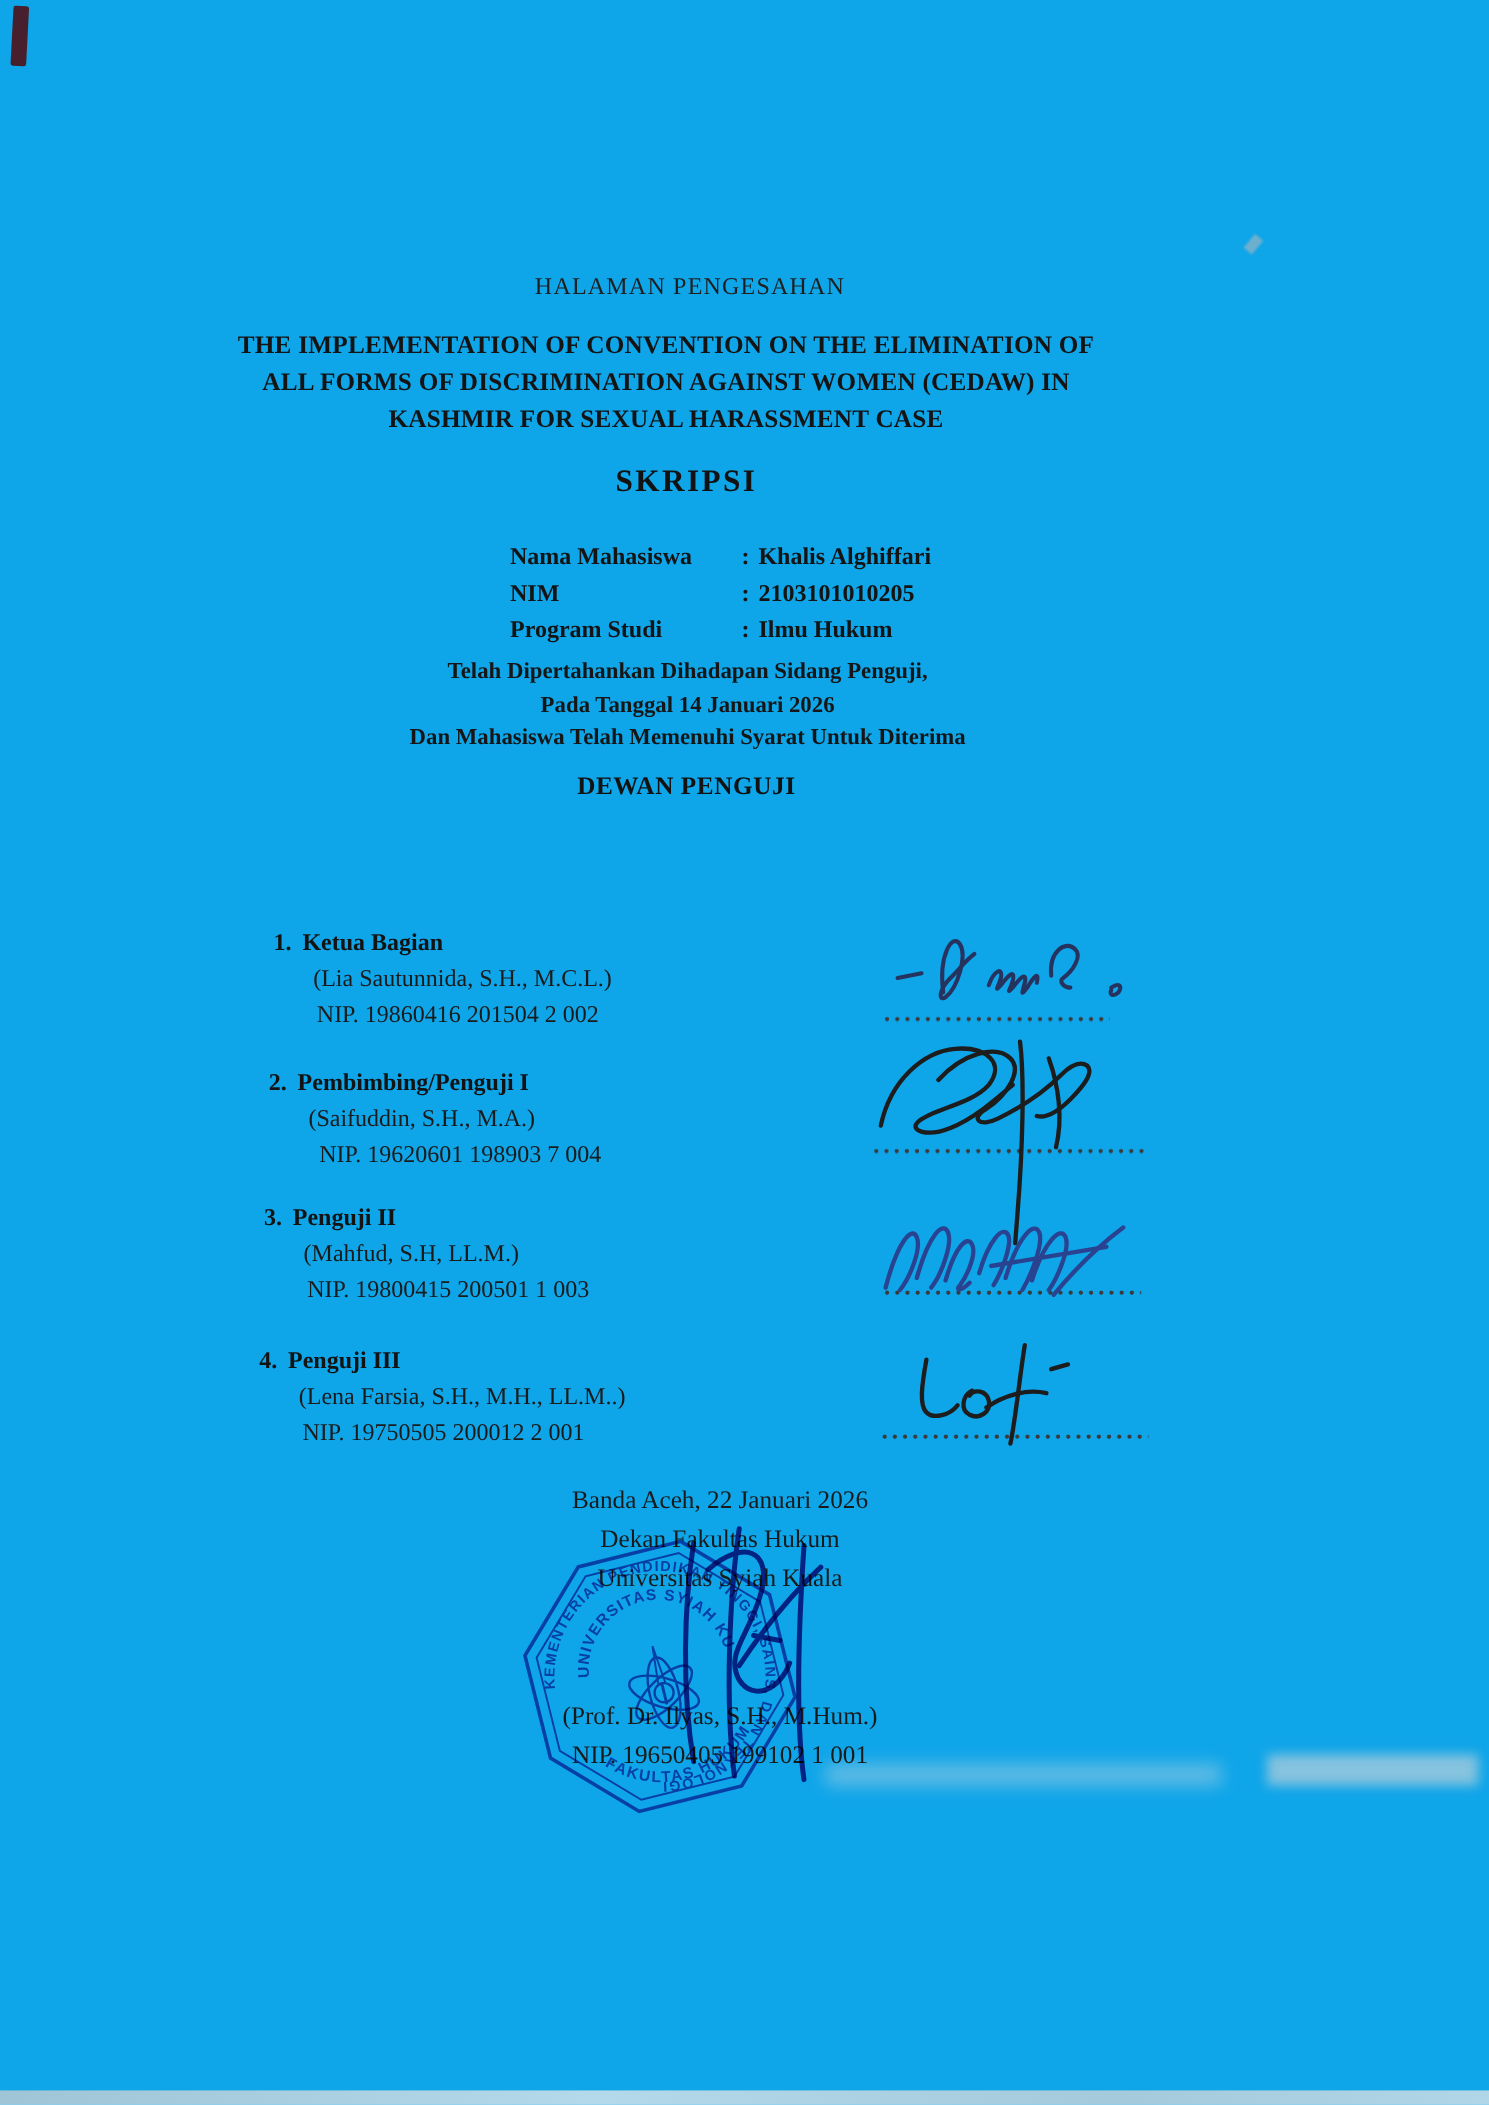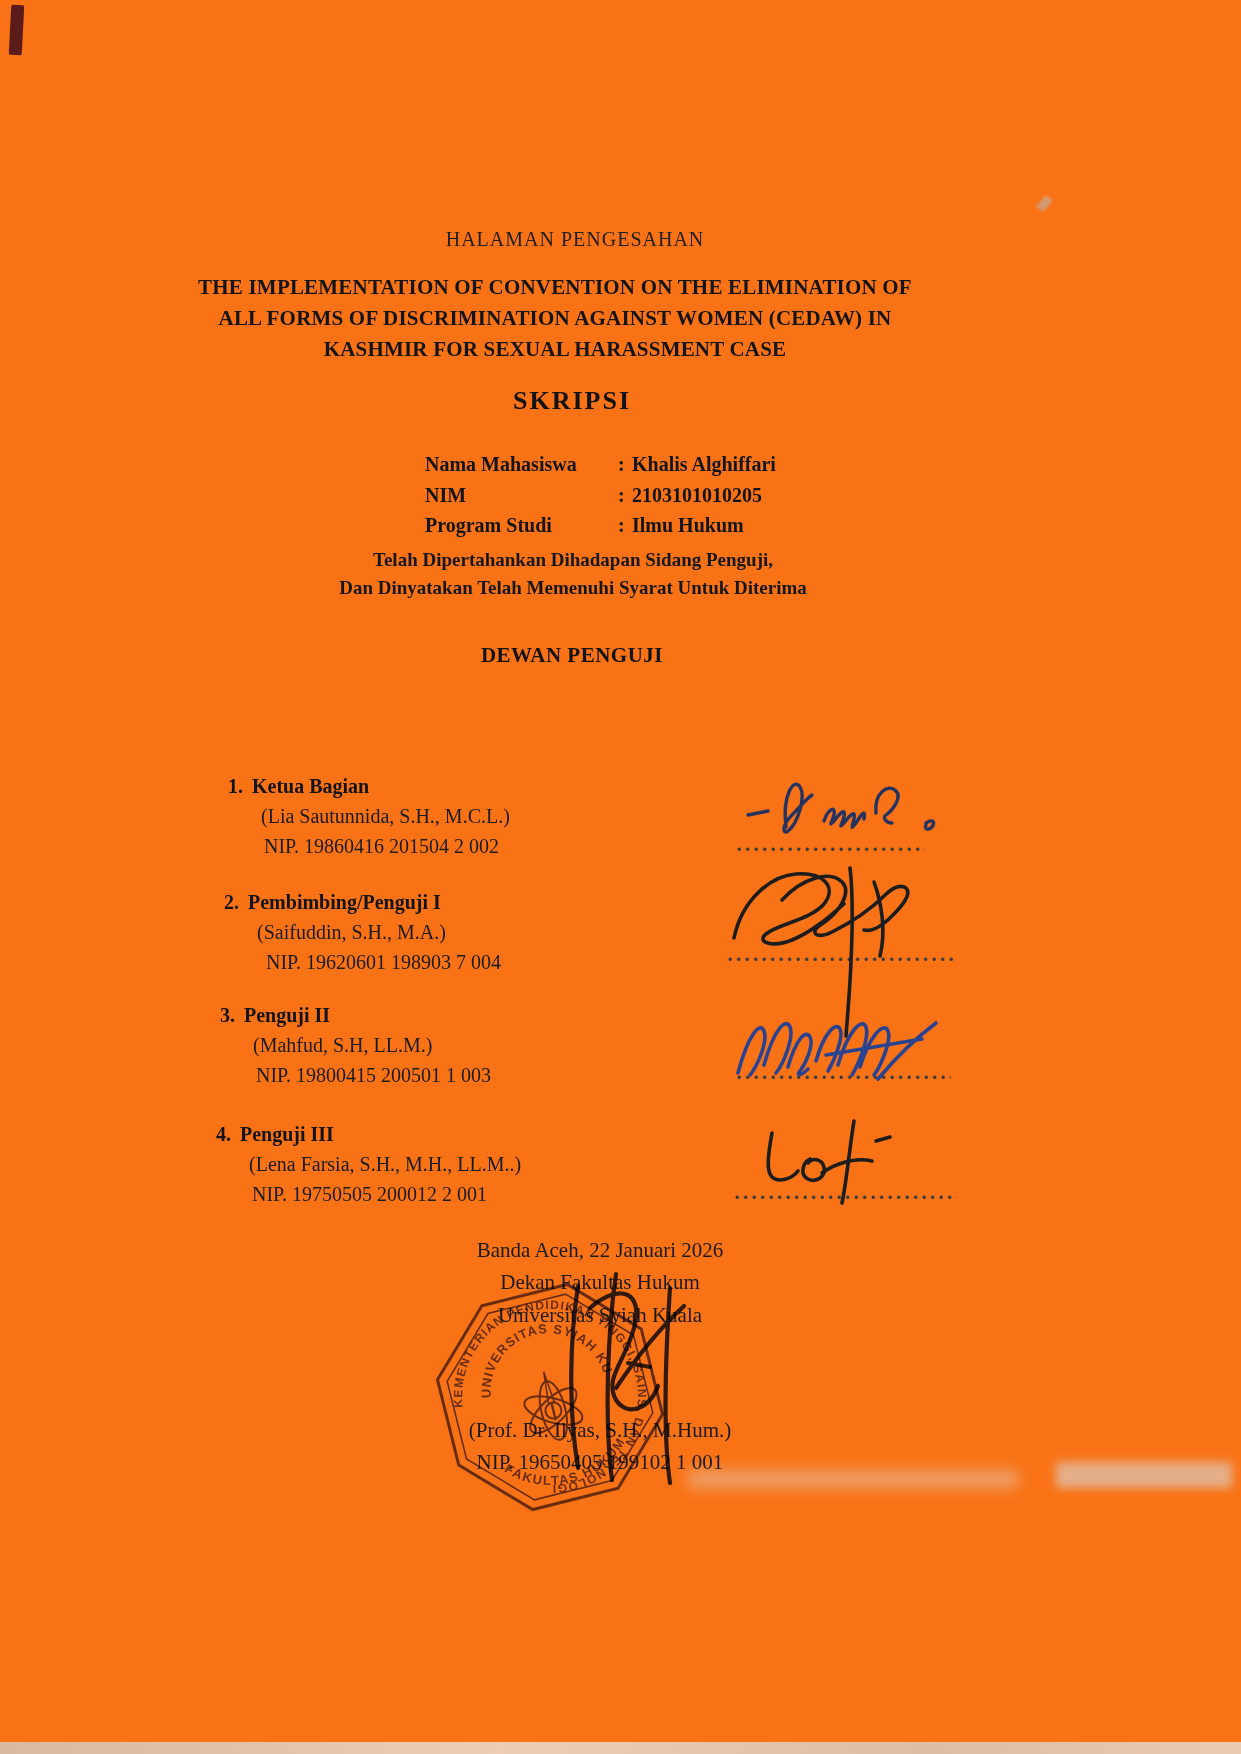--- a/index.html
+++ b/index.html
@@ -1,19 +1,19 @@
 <!DOCTYPE html>
 <html><head>
 <meta charset="utf-8">
 <style>
   html,body{margin:0;padding:0;background:#ffffff;}
   .page{
     position:relative;
     width:1241px;height:1754px;
-    background:#f97316;
+    background:#0ea5e9;
     overflow:hidden;
     font-family:"Liberation Serif", serif;
     color:#1c1c1c;
   }
   .abs{position:absolute;}
   .center{text-align:center;}
   .doc-header{
     left:0;top:228px;width:1150px;
     font-size:20px;letter-spacing:1px;color:#1f1f1f;
   }
@@ -105,21 +105,22 @@
     </div>
     <div class="row">
       <span class="lbl">Program Studi</span>
       <span class="sep">:</span>
       <span>Ilmu Hukum</span>
     </div>
   </div>
 
   <div class="abs center statement">
     <div>Telah Dipertahankan Dihadapan Sidang Penguji,</div>
-    <div>Dan Dinyatakan Telah Memenuhi Syarat Untuk Diterima</div>
+    <div>Pada Tanggal 14 Januari 2026</div>
+    <div>Dan Mahasiswa Telah Memenuhi Syarat Untuk Diterima</div>
   </div>
 
   <div class="abs center board-heading">DEWAN PENGUJI</div>
 
   <div class="abs member m1">
     <div class="role-line">
       <span class="no">1.</span>
       <span>Ketua Bagian</span>
     </div>
     <div class="name">(Lia Sautunnida, S.H., M.C.L.)</div>

